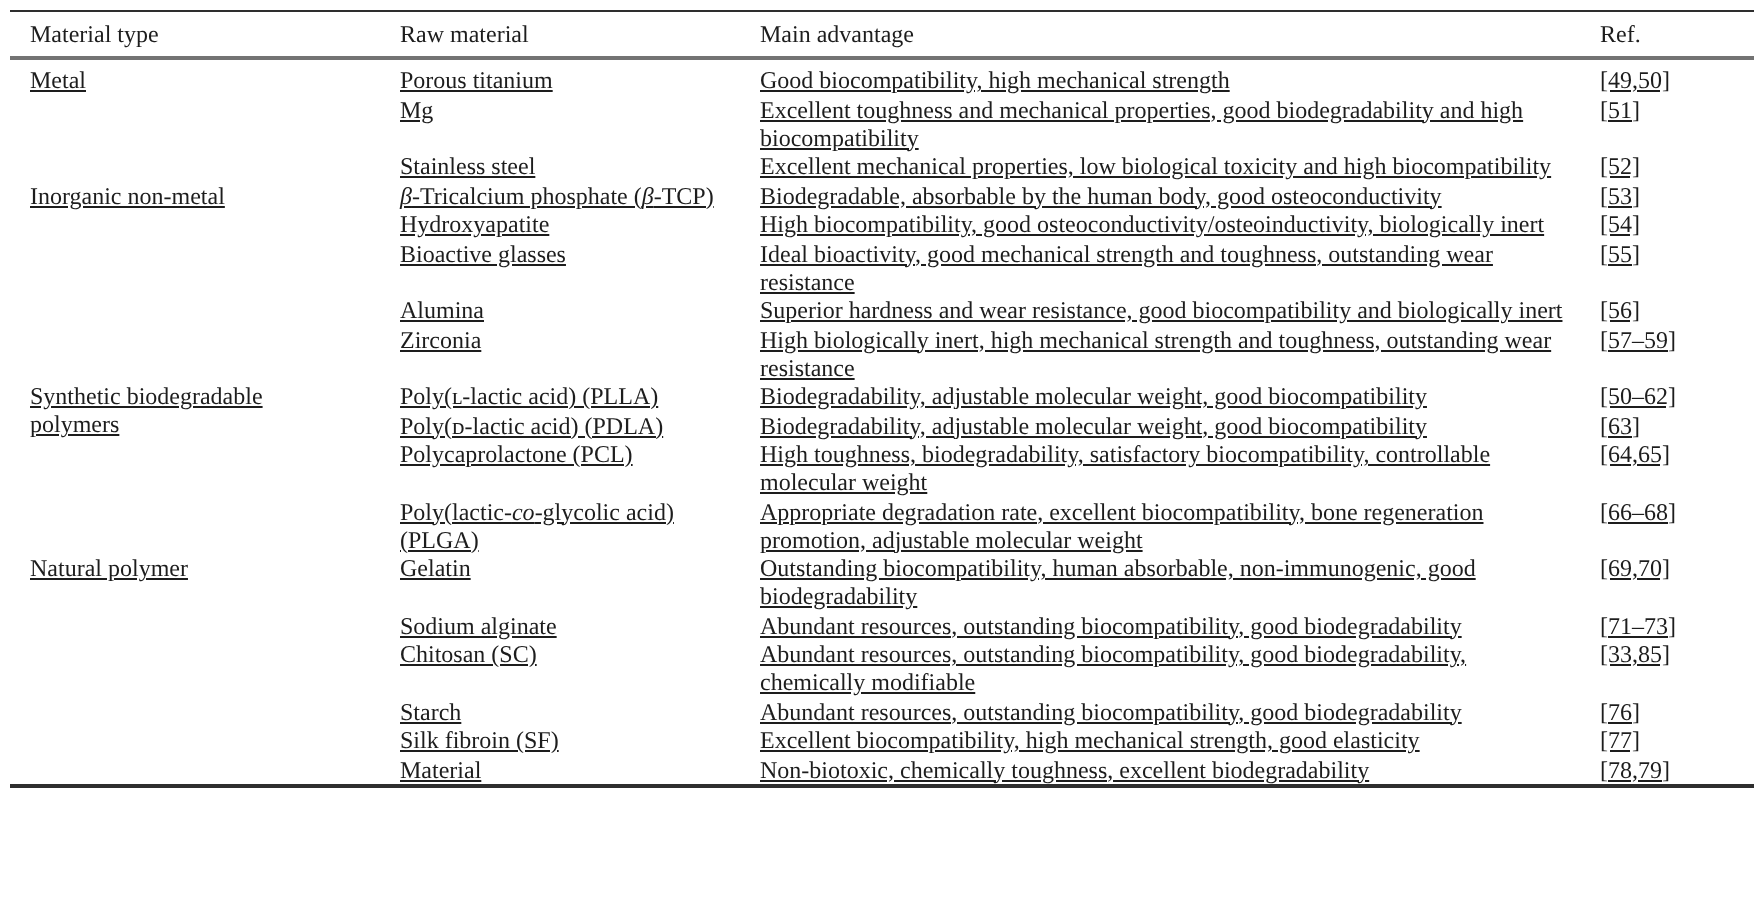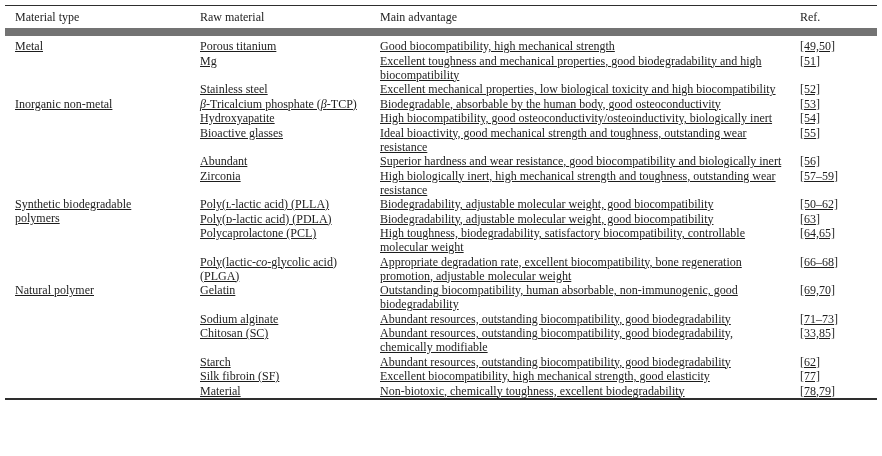--- a/index.html
+++ b/index.html
@@ -31,21 +31,21 @@
   }
   col.c1 { width: 185px; }
   col.c2 { width: 180px; }
   col.c3 { width: 423px; }
   col.c4 { width: 84px; }
   thead th {
     font-weight: normal;
     text-align: left;
     vertical-align: top;
     padding: 4px 0 4px 0;
-    border-bottom: 8px solid #737373;
+    border-bottom: 2px solid #737373;
   }
   th.h1 { padding-left: 10px; }
   th.h2 { padding-left: 10px; }
   th.h3 { padding-left: 10px; }
   th.h4 { padding-left: 7px; margin-left: 48px; }
   tbody td {
     vertical-align: top;
     padding: 0.5px 0 0 0;
     text-decoration: underline;
   }
@@ -104,21 +104,21 @@
         <td class="raw">Hydroxyapatite</td>
         <td class="adv">High biocompatibility, good osteoconductivity/osteoinductivity, biologically inert</td>
         <td class="ref">[54]</td>
       </tr>
       <tr>
         <td class="raw">Bioactive glasses</td>
         <td class="adv">Ideal bioactivity, good mechanical strength and toughness, outstanding wear resistance</td>
         <td class="ref">[55]</td>
       </tr>
       <tr>
-        <td class="raw">Abundant</td>
+        <td class="raw">Alumina</td>
         <td class="adv">Superior hardness and wear resistance, good biocompatibility and biologically inert</td>
         <td class="ref">[56]</td>
       </tr>
       <tr>
         <td class="raw">Zirconia</td>
         <td class="adv">High biologically inert, high mechanical strength and toughness, outstanding wear resistance</td>
         <td class="ref">[57–59]</td>
       </tr>
 
       <tr>
@@ -155,21 +155,21 @@
         <td class="ref">[71–73]</td>
       </tr>
       <tr>
         <td class="raw">Chitosan (SC)</td>
         <td class="adv">Abundant resources, outstanding biocompatibility, good biodegradability, chemically modifiable</td>
         <td class="ref">[33,85]</td>
       </tr>
       <tr>
         <td class="raw">Starch</td>
         <td class="adv">Abundant resources, outstanding biocompatibility, good biodegradability</td>
-        <td class="ref">[62]</td>
+        <td class="ref">[76]</td>
       </tr>
       <tr>
         <td class="raw">Silk fibroin (SF)</td>
         <td class="adv">Excellent biocompatibility, high mechanical strength, good elasticity</td>
         <td class="ref">[77]</td>
       </tr>
       <tr>
         <td class="raw">Material</td>
         <td class="adv">Non-biotoxic, chemically toughness, excellent biodegradability</td>
         <td class="ref">[78,79]</td>

